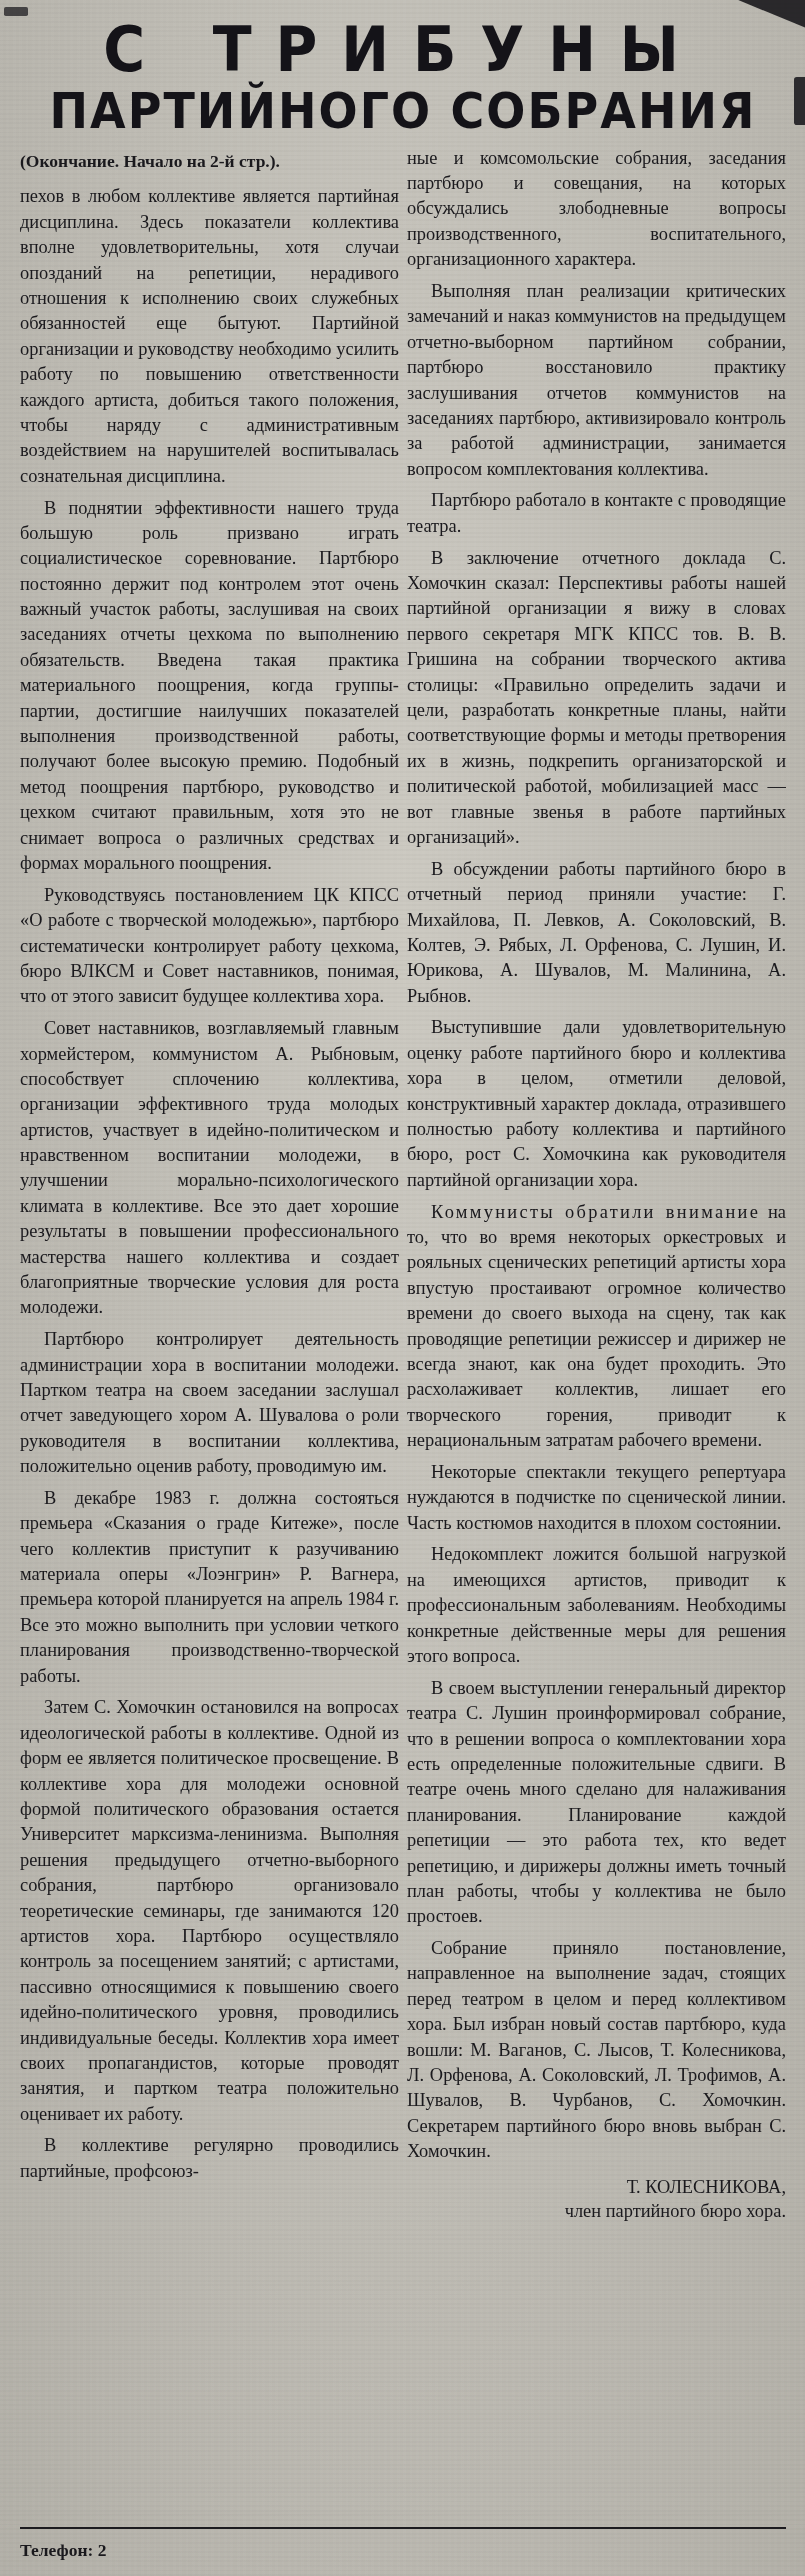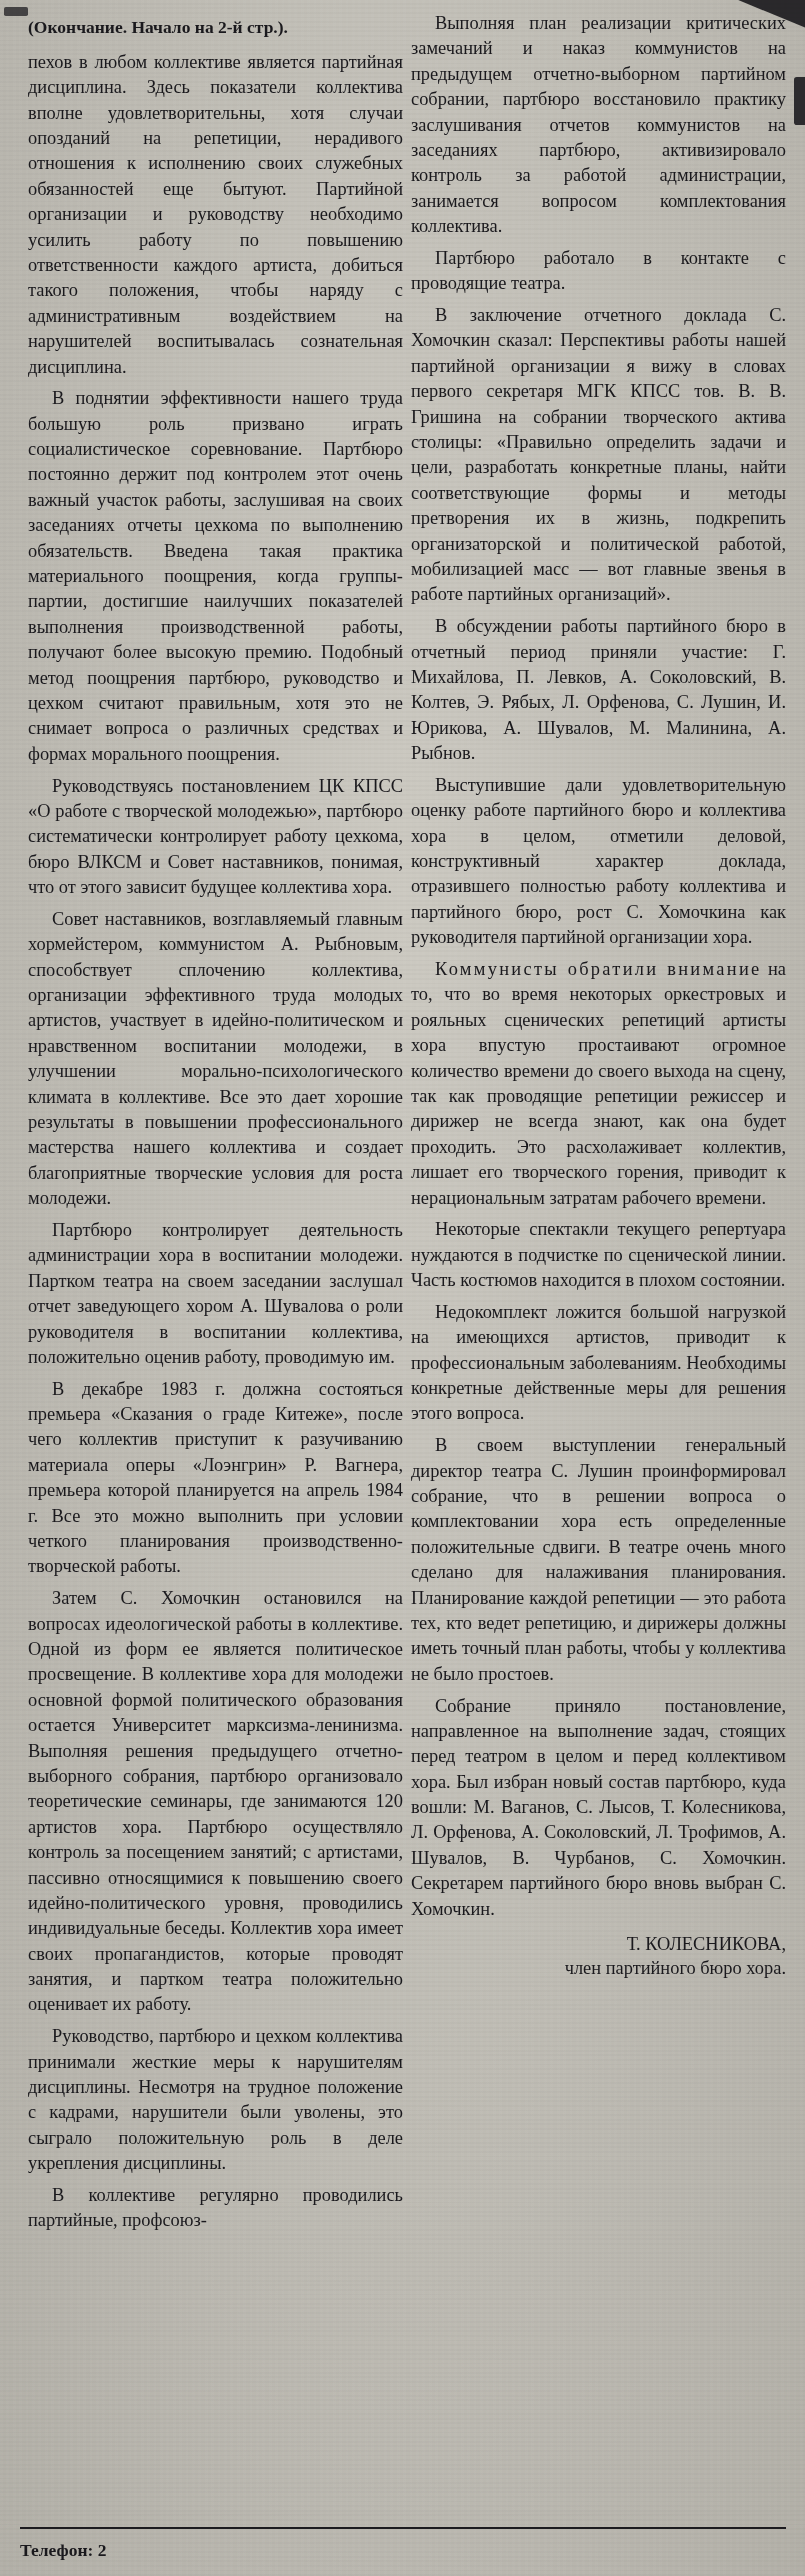--- a/index.html
+++ b/index.html
@@ -70,21 +70,20 @@
     color: #141318;
   }
 
   
   .columns {
     display: flex;
     gap: 8px;
     position: relative;
     z-index: 1;
     flex: 0 1 auto;
-    margin-left: 8px;
   }
   .col {
     flex: 1 1 0;
     min-width: 0;
     text-align: justify;
     font-size: 18.4px;
     line-height: 1.38;
     hyphens: auto;
   }
   .continuation {
@@ -122,37 +121,41 @@
 </style>
 </head>
 <body>
 
 <div class="page">
 
   <div class="artifact artifact-corner"></div>
   <div class="artifact artifact-edge"></div>
   <div class="artifact artifact-topleft"></div>
 
+  <header class="masthead">
+    <h1 class="title-line1">С ТРИБУНЫ</h1>
+    <h1 class="title-line2">ПАРТИЙНОГО СОБРАНИЯ</h1>
+  </header>
 
   <div class="columns">
 
     <div class="col">
       <p class="continuation">(Окончание. Начало на 2-й стр.).</p>
       <p class="para no-indent">пехов в любом коллективе является партийная дисциплина. Здесь показатели коллектива вполне удовлетворительны, хотя случаи опозданий на репетиции, нерадивого отношения к исполнению своих служебных обязанностей еще бытуют. Партийной организации и руководству необходимо усилить работу по повышению ответственности каждого артиста, добиться такого положения, чтобы наряду с административным воздействием на нарушителей воспитывалась сознательная дисциплина.</p>
       <p class="para">В поднятии эффективности нашего труда большую роль призвано играть социалистическое соревнование. Партбюро постоянно держит под контролем этот очень важный участок работы, заслушивая на своих заседаниях отчеты цехкома по выполнению обязательств. Введена такая практика материального поощрения, когда группы-партии, достигшие наилучших показателей выполнения производственной работы, получают более высокую премию. Подобный метод поощрения партбюро, руководство и цехком считают правильным, хотя это не снимает вопроса о различных средствах и формах морального поощрения.</p>
       <p class="para">Руководствуясь постановлением ЦК КПСС «О работе с творческой молодежью», партбюро систематически контролирует работу цехкома, бюро ВЛКСМ и Совет наставников, понимая, что от этого зависит будущее коллектива хора.</p>
       <p class="para">Совет наставников, возглавляемый главным хормейстером, коммунистом А. Рыбновым, способствует сплочению коллектива, организации эффективного труда молодых артистов, участвует в идейно-политическом и нравственном воспитании молодежи, в улучшении морально-психологического климата в коллективе. Все это дает хорошие результаты в повышении профессионального мастерства нашего коллектива и создает благоприятные творческие условия для роста молодежи.</p>
       <p class="para">Партбюро контролирует деятельность администрации хора в воспитании молодежи. Партком театра на своем заседании заслушал отчет заведующего хором А. Шувалова о роли руководителя в воспитании коллектива, положительно оценив работу, проводимую им.</p>
       <p class="para">В декабре 1983 г. должна состояться премьера «Сказания о граде Китеже», после чего коллектив приступит к разучиванию материала оперы «Лоэнгрин» Р. Вагнера, премьера которой планируется на апрель 1984 г. Все это можно выполнить при условии четкого планирования производственно-творческой работы.</p>
       <p class="para">Затем С. Хомочкин остановился на вопросах идеологической работы в коллективе. Одной из форм ее является политическое просвещение. В коллективе хора для молодежи основной формой политического образования остается Университет марксизма-ленинизма. Выполняя решения предыдущего отчетно-выборного собрания, партбюро организовало теоретические семинары, где занимаются 120 артистов хора. Партбюро осуществляло контроль за посещением занятий; с артистами, пассивно относящимися к повышению своего идейно-политического уровня, проводились индивидуальные беседы. Коллектив хора имеет своих пропагандистов, которые проводят занятия, и партком театра положительно оценивает их работу.</p>
-      <p class="para">Руководство, партбюро и цехком коллектива принимали жесткие меры к нарушителям дисциплины. Несмотря на трудное положение с кадрами, нарушители были уволены, это сыграло положительную роль в деле укрепления дисциплины.</p>
       <p class="para">В коллективе регулярно проводились партийные, профсоюз-</p>
     </div>
 
     <div class="col">
+      <p class="para no-indent">ные и комсомольские собрания, заседания партбюро и совещания, на которых обсуждались злободневные вопросы производственного, воспитательного, организационного характера.</p>
       <p class="para">Выполняя план реализации критических замечаний и наказ коммунистов на предыдущем отчетно-выборном партийном собрании, партбюро восстановило практику заслушивания отчетов коммунистов на заседаниях партбюро, активизировало контроль за работой администрации, занимается вопросом комплектования коллектива.</p>
       <p class="para">Партбюро работало в контакте с проводящие театра.</p>
       <p class="para">В заключение отчетного доклада С. Хомочкин сказал: Перспективы работы нашей партийной организации я вижу в словах первого секретаря МГК КПСС тов. В. В. Гришина на собрании творческого актива столицы: «Правильно определить задачи и цели, разработать конкретные планы, найти соответствующие формы и методы претворения их в жизнь, подкрепить организаторской и политической работой, мобилизацией масс — вот главные звенья в работе партийных организаций».</p>
       <p class="para">В обсуждении работы партийного бюро в отчетный период приняли участие: Г. Михайлова, П. Левков, А. Соколовский, В. Колтев, Э. Рябых, Л. Орфенова, С. Лушин, И. Юрикова, А. Шувалов, М. Малинина, А. Рыбнов.</p>
       <p class="para">Выступившие дали удовлетворительную оценку работе партийного бюро и коллектива хора в целом, отметили деловой, конструктивный характер доклада, отразившего полностью работу коллектива и партийного бюро, рост С. Хомочкина как руководителя партийной организации хора.</p>
       <p class="para">
         <span class="emph">Коммунисты обратили внимание</span><span> на то, что во время некоторых оркестровых и рояльных сценических репетиций артисты хора впустую простаивают огромное количество времени до своего выхода на сцену, так как проводящие репетиции режиссер и дирижер не всегда знают, как она будет проходить. Это расхолаживает коллектив, лишает его творческого горения, приводит к нерациональным затратам рабочего времени.</span>
       </p>
       <p class="para">Некоторые спектакли текущего репертуара нуждаются в подчистке по сценической линии. Часть костюмов находится в плохом состоянии.</p>
       <p class="para">Недокомплект ложится большой нагрузкой на имеющихся артистов, приводит к профессиональным заболеваниям. Необходимы конкретные действенные меры для решения этого вопроса.</p>

